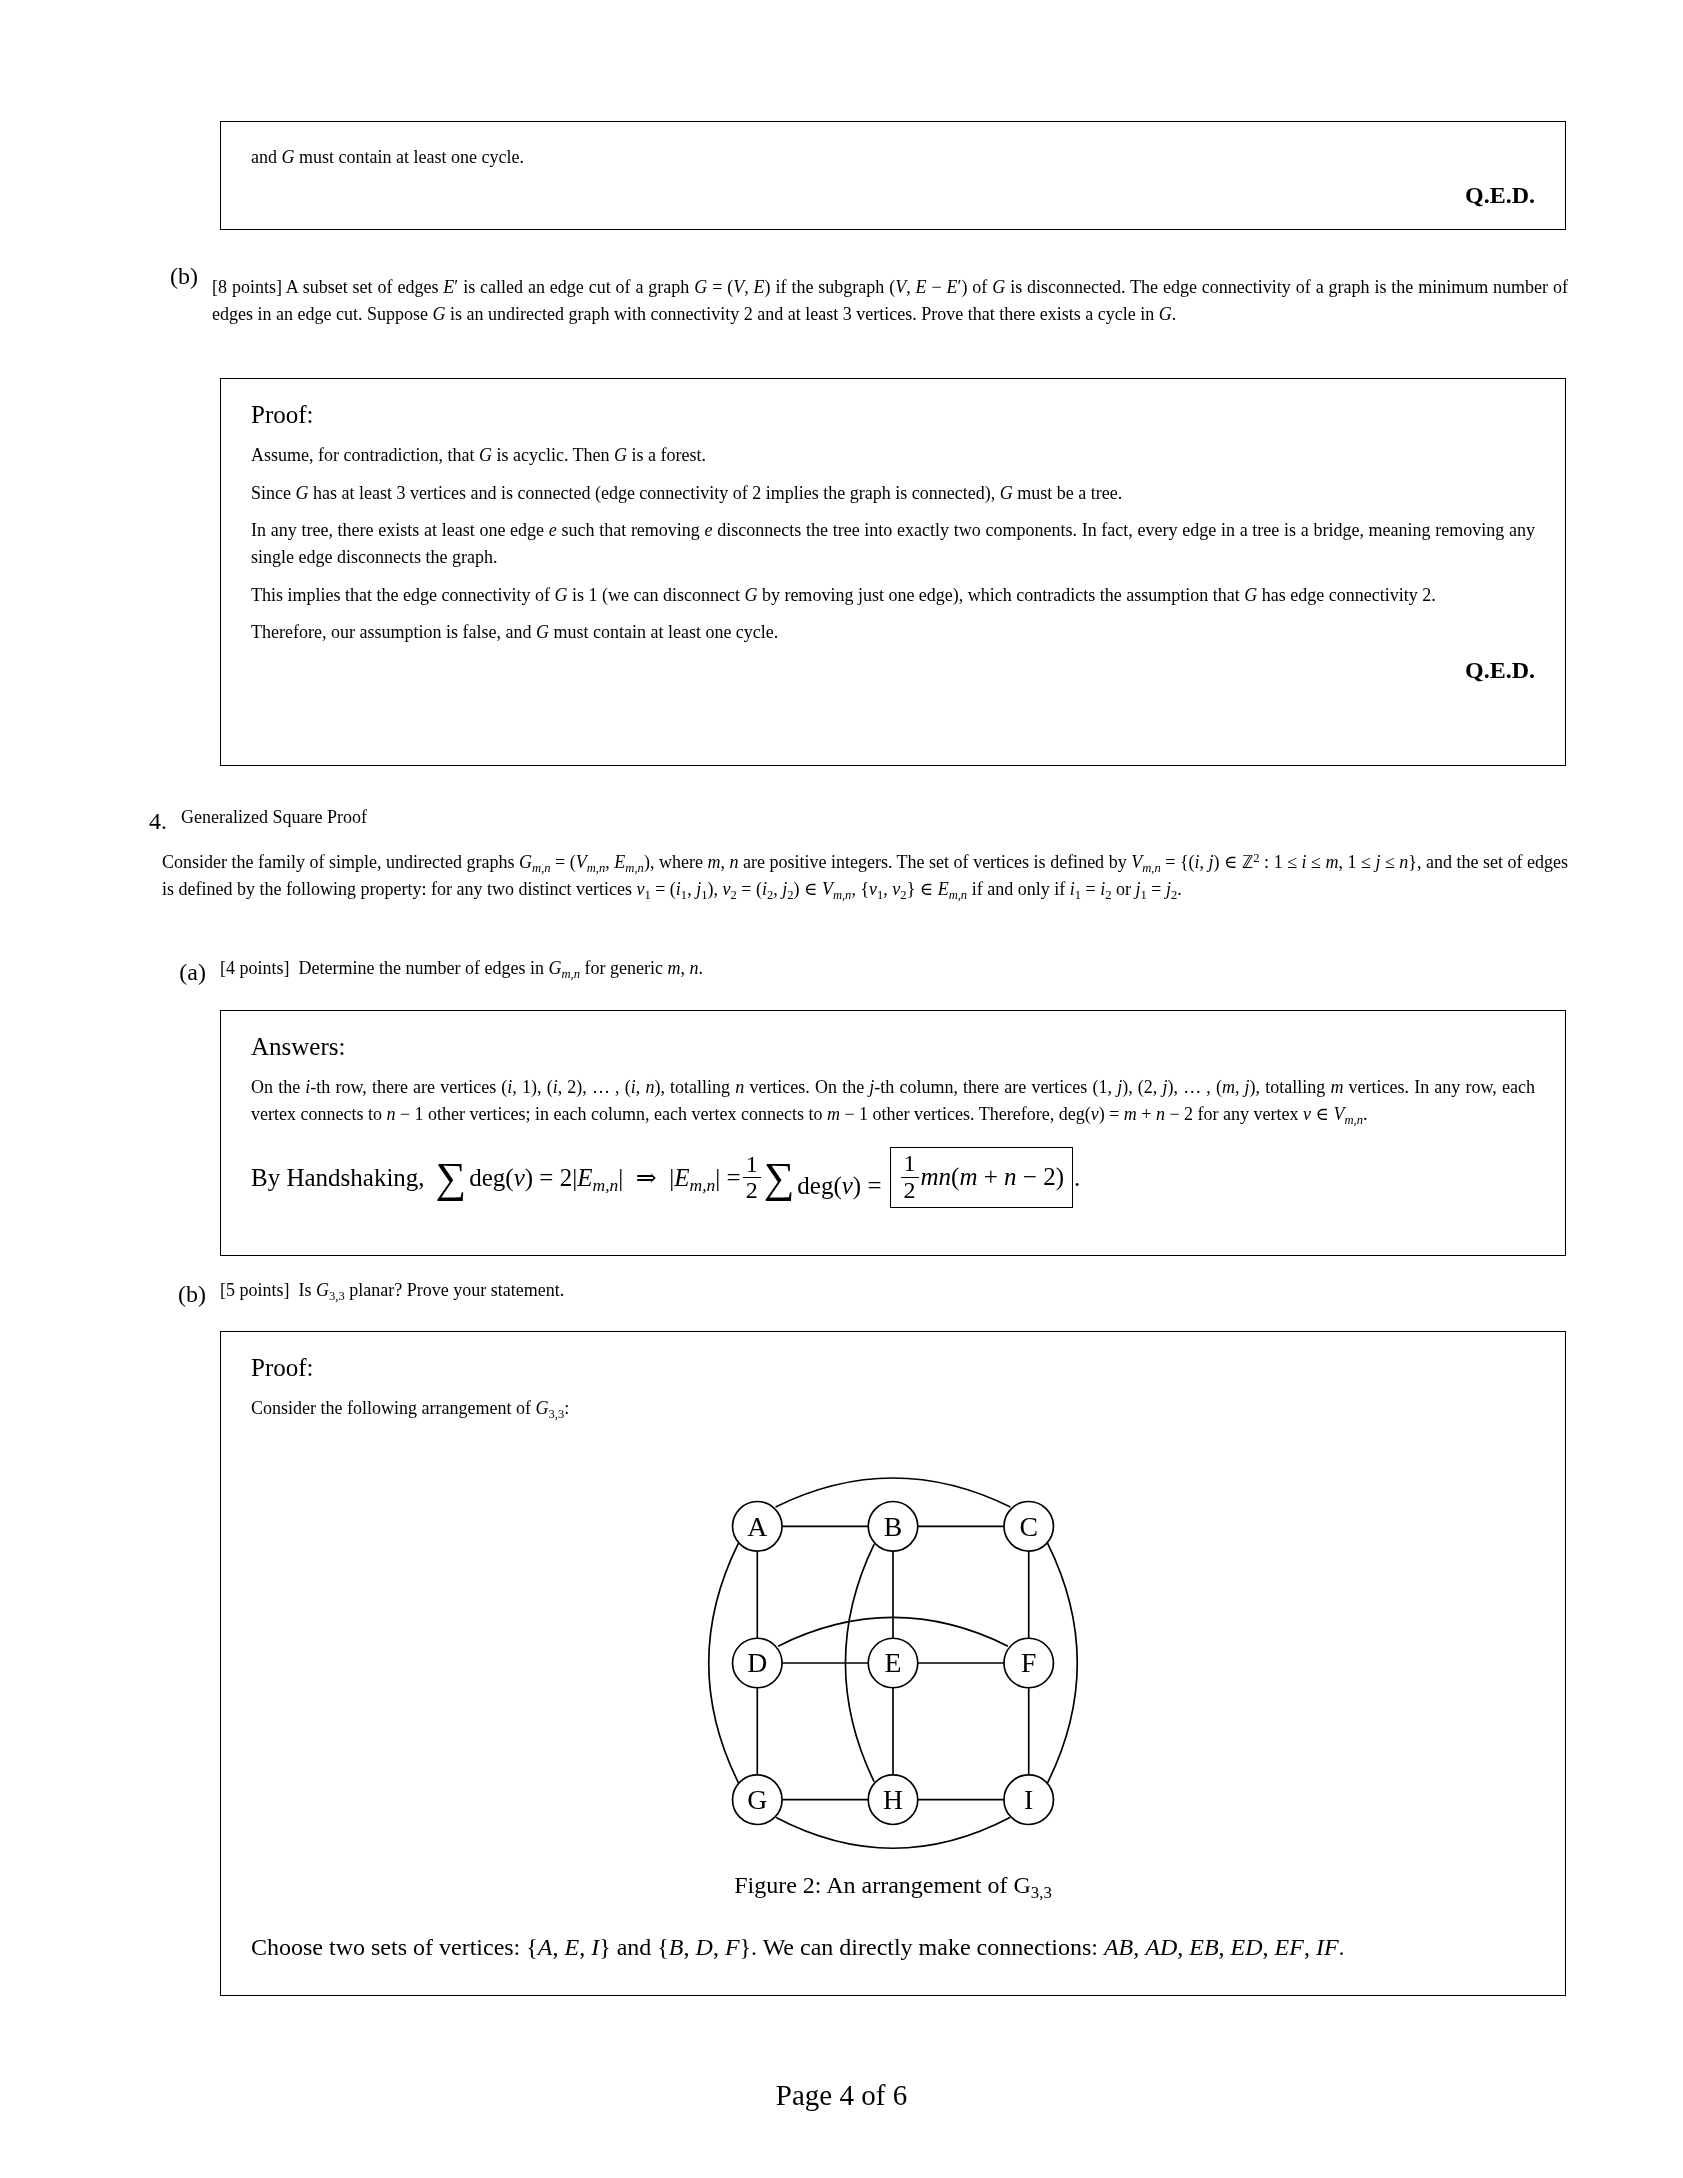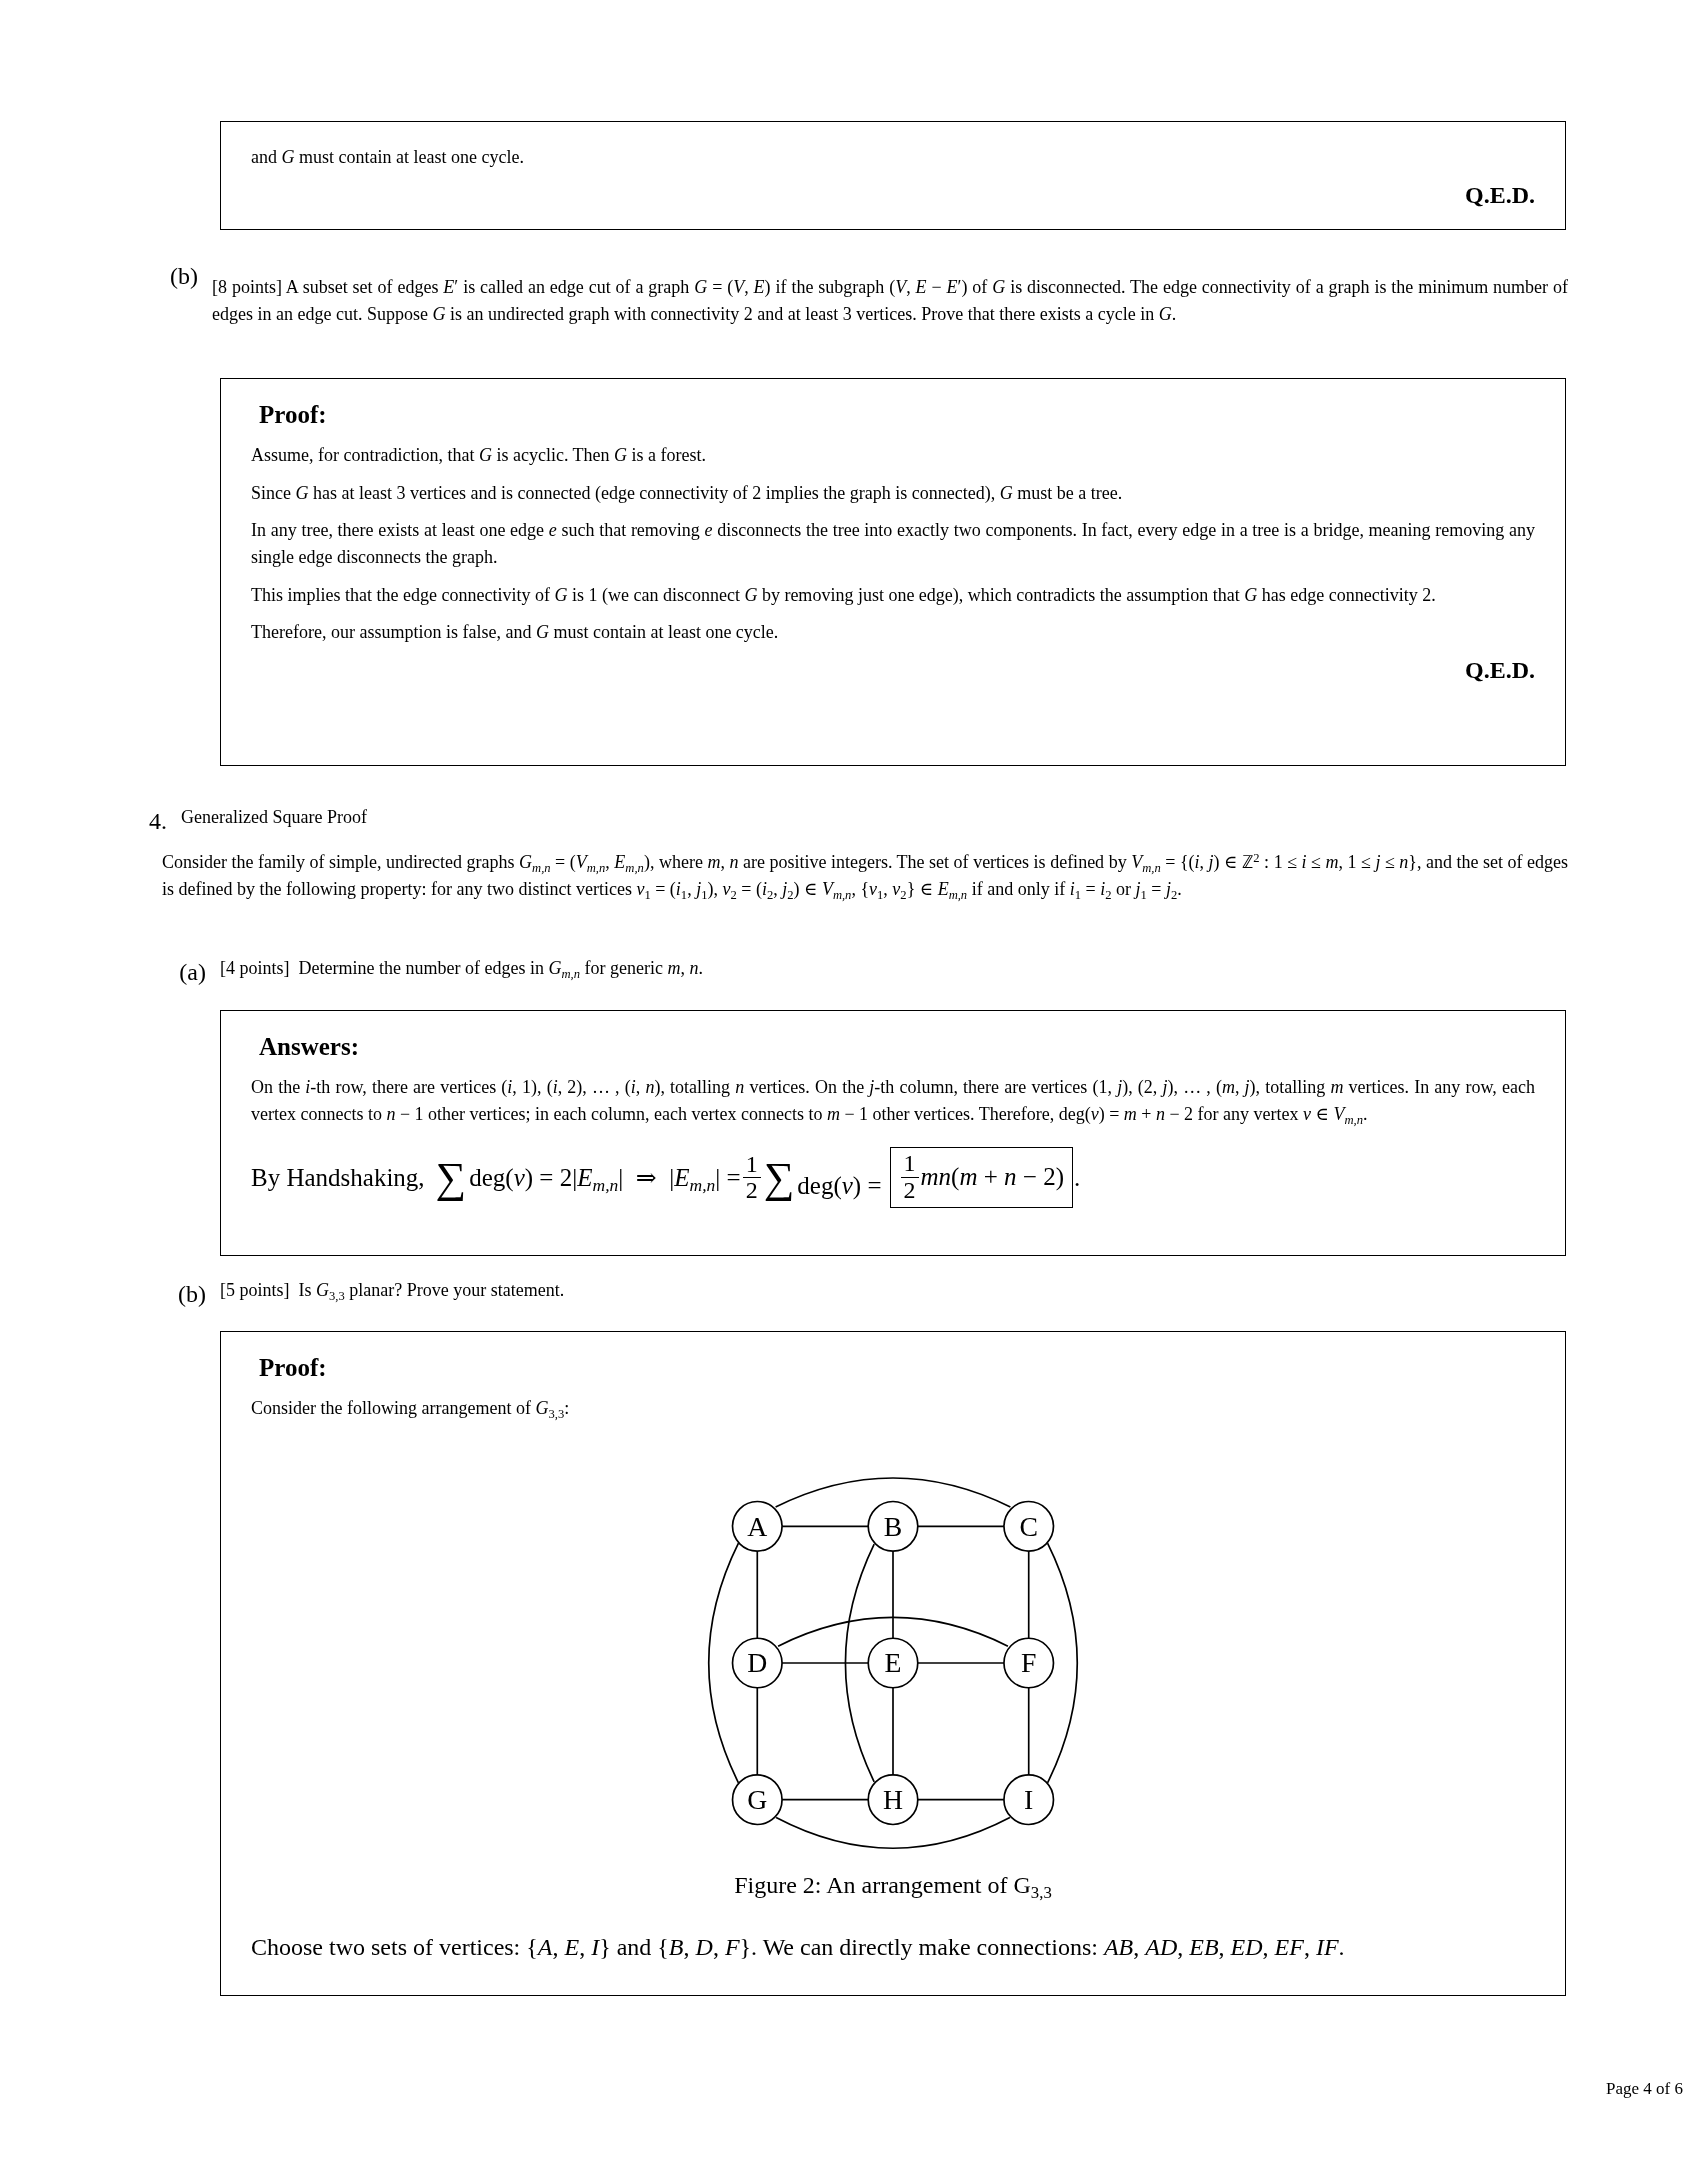--- a/index.html
+++ b/index.html
@@ -38,23 +38,23 @@
     border: 1.6px solid #000;
     box-sizing: border-box;
     background: #fff;
   }
   .framebox .inner {
     padding: 22px 30px 20px 30px;
   }
   .para { margin: 0 0 11px 0; }
   .para:last-child { margin-bottom: 0; }
   .boxtitle {
-    font-weight: bold;
+    font-weight: normal;
     font-size: 25px;
-    margin: 0 0 13px 8px;
+    margin: 0 0 13px 0;
   }
   .qed {
     text-align: right;
     font-weight: bold;
     font-size: 24px;
     margin-top: 10px;
   }
 
   
   .item {
@@ -121,22 +121,22 @@
     line-height: 1.1;
     display: flex;
     align-items: center;
     flex-wrap: nowrap;
   }
 
   
   .footer {
     position: absolute;
     width: 100%;
-    text-align: right;
-    font-size: 17px;
+    text-align: center;
+    font-size: 29px;
   }
 </style>
 </head>
 <body>
 
 <div class="page">
 
   <div class="framebox" style="left:220px; top:121px; width:1346px; height:109px;">
     <div class="inner" style="padding:22px 30px 14px 30px;">
       <div class="para txt">

